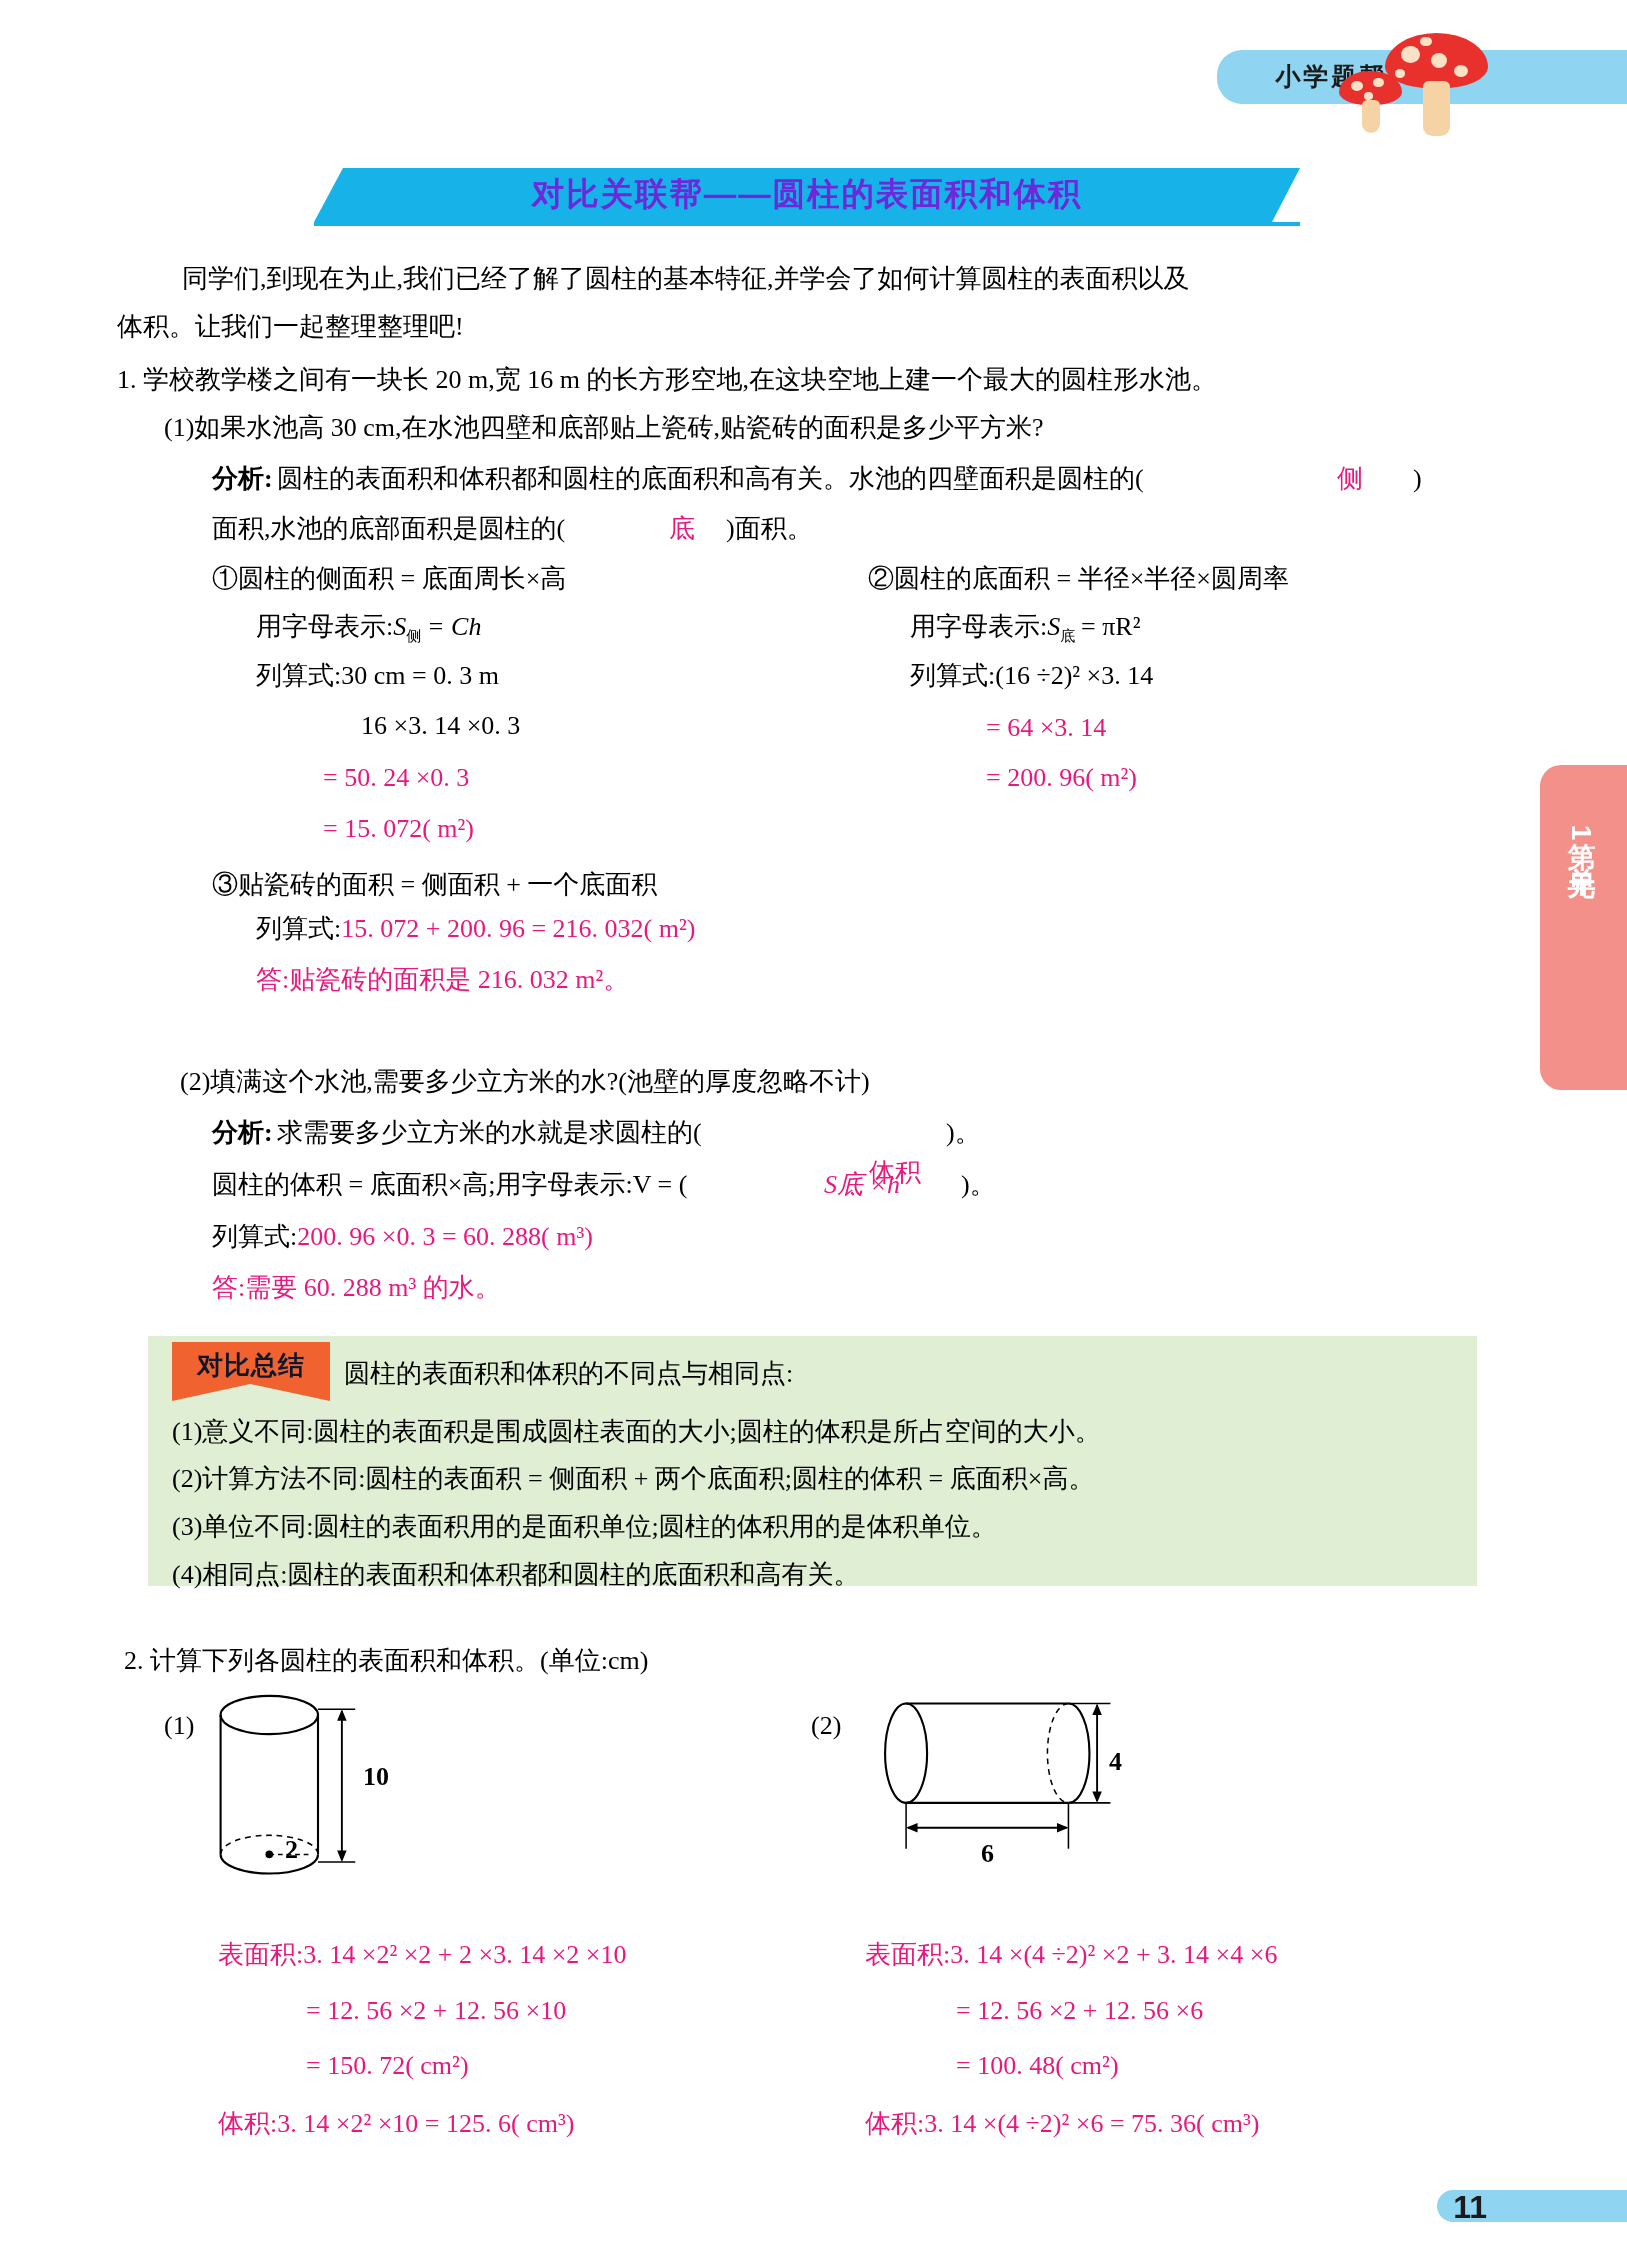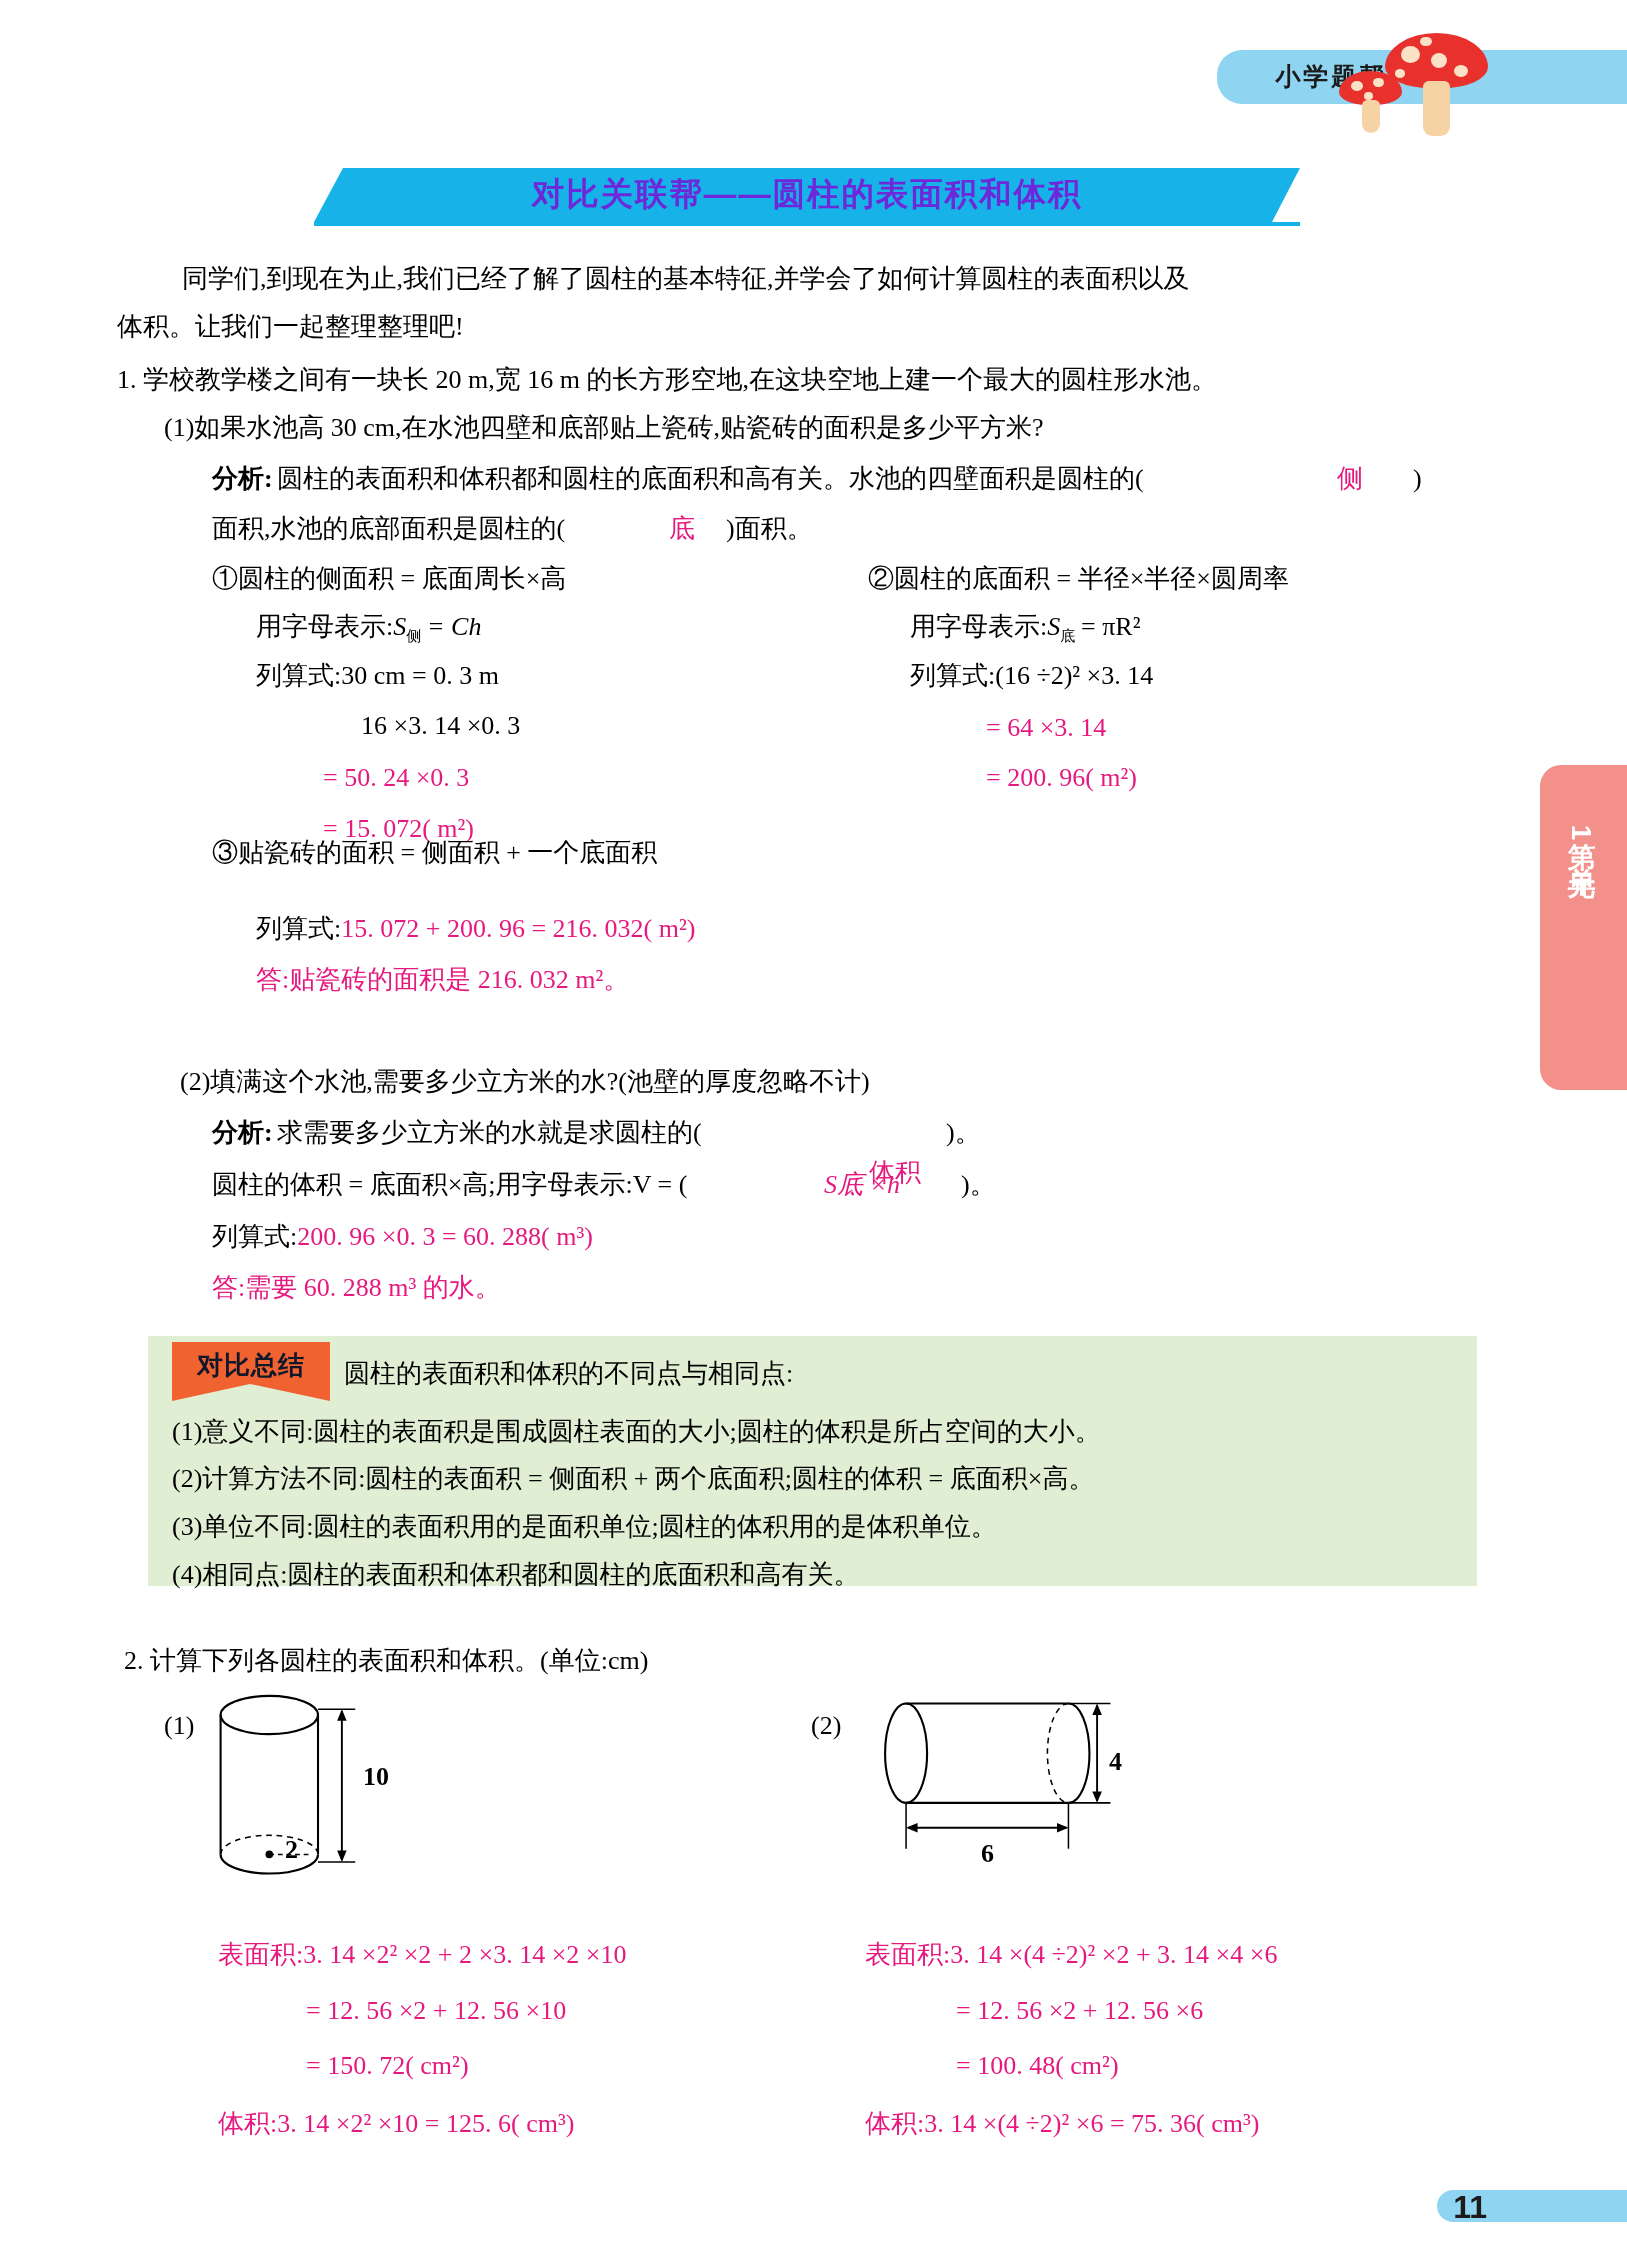--- a/index.html
+++ b/index.html
@@ -161,21 +161,21 @@
   <div class="t" style="left:868px;top:566px;">②圆柱的底面积 = 半径×半径×圆周率</div>
   <div class="t" style="left:910px;top:614px;">
     <span>用字母表示:</span><span class="ital">S</span><sub>底</sub><span style="margin-left:5.7px">= πR²</span>
   </div>
   <div class="t" style="left:910px;top:663px;">
     <span>列算式:</span><span>(16 ÷2)² ×3. 14</span>
   </div>
   <div class="t pink" style="left:986px;top:715px;">= 64 ×3. 14</div>
   <div class="t pink" style="left:986px;top:765px;">= 200. 96( m²)</div>
 
-  <div class="t" style="left:212px;top:840px;">③贴瓷砖的面积 = 侧面积 + 一个底面积</div>
+  <div class="t" style="left:212px;top:872px;">③贴瓷砖的面积 = 侧面积 + 一个底面积</div>
   <div class="t" style="left:256px;top:916px;">
     <span>列算式:</span><span class="pink">15. 072 + 200. 96 = 216. 032( m²)</span>
   </div>
   <div class="t pink" style="left:256px;top:967px;">答:贴瓷砖的面积是 216. 032 m²。</div>
 
   <div class="t" style="left:180px;top:1069px;">(2)填满这个水池,需要多少立方米的水?(池壁的厚度忽略不计)</div>
   <div class="t bold" style="left:212px;top:1120px;">分析:</div>
   <div class="t" style="left:277px;top:1120px;">求需要多少立方米的水就是求圆柱的(</div>
   <div class="t pink" style="left:841px;top:1160px;margin-left:28px;">体积</div>
   <div class="t" style="left:946px;top:1120px;">)。</div>

